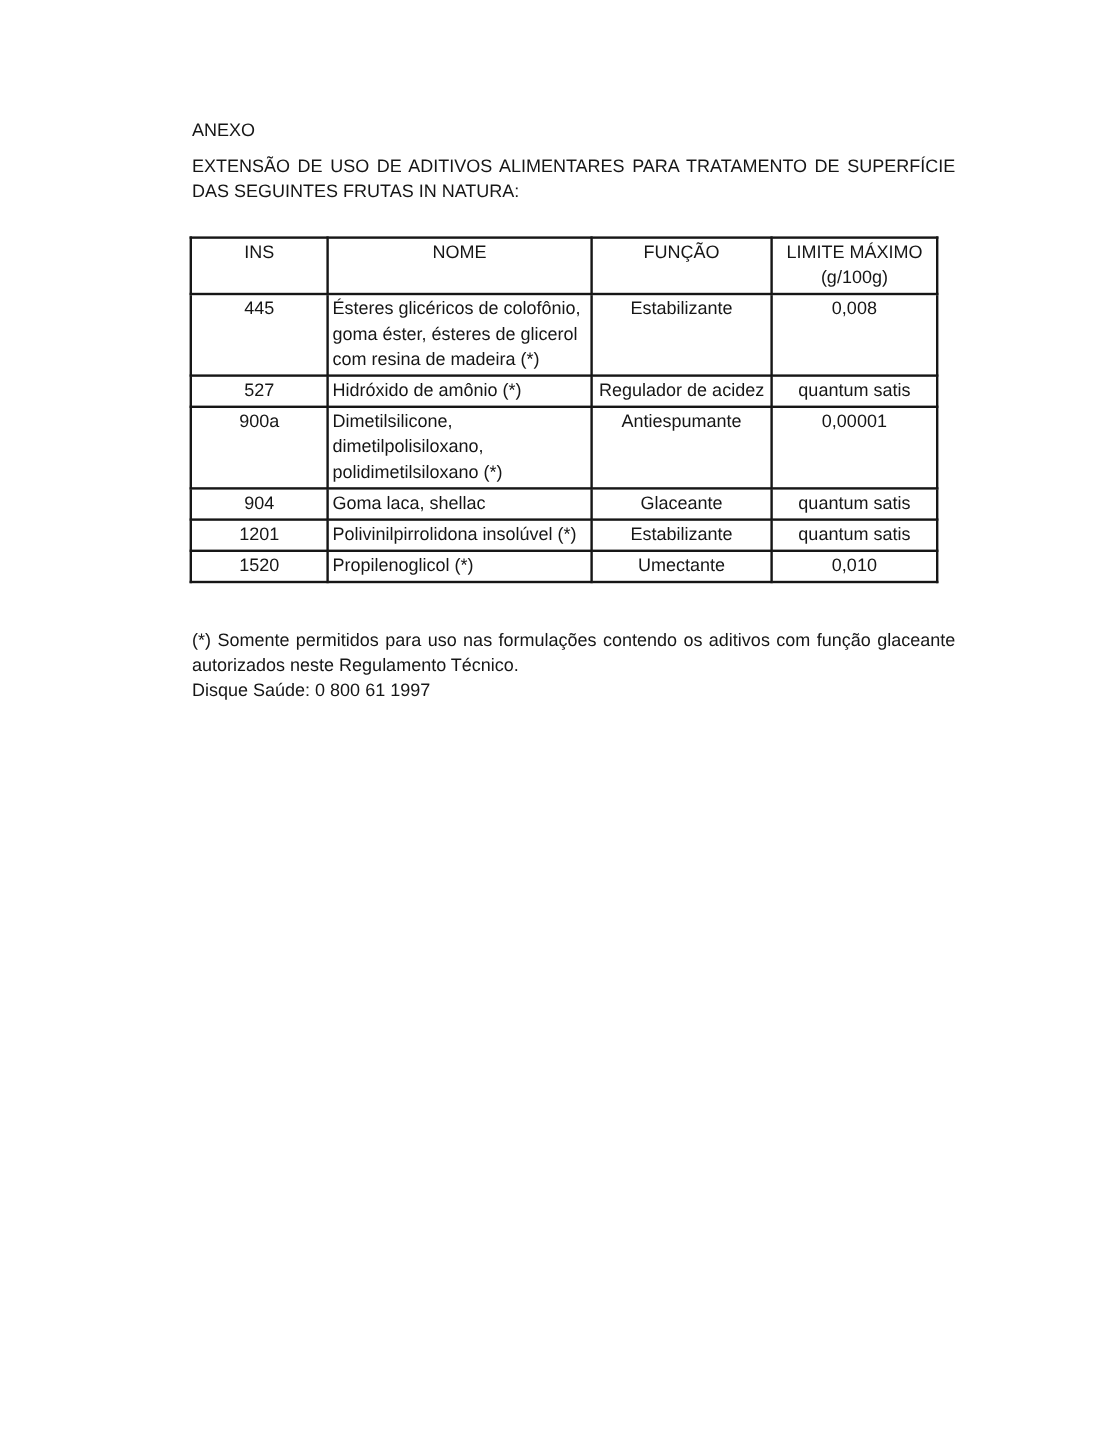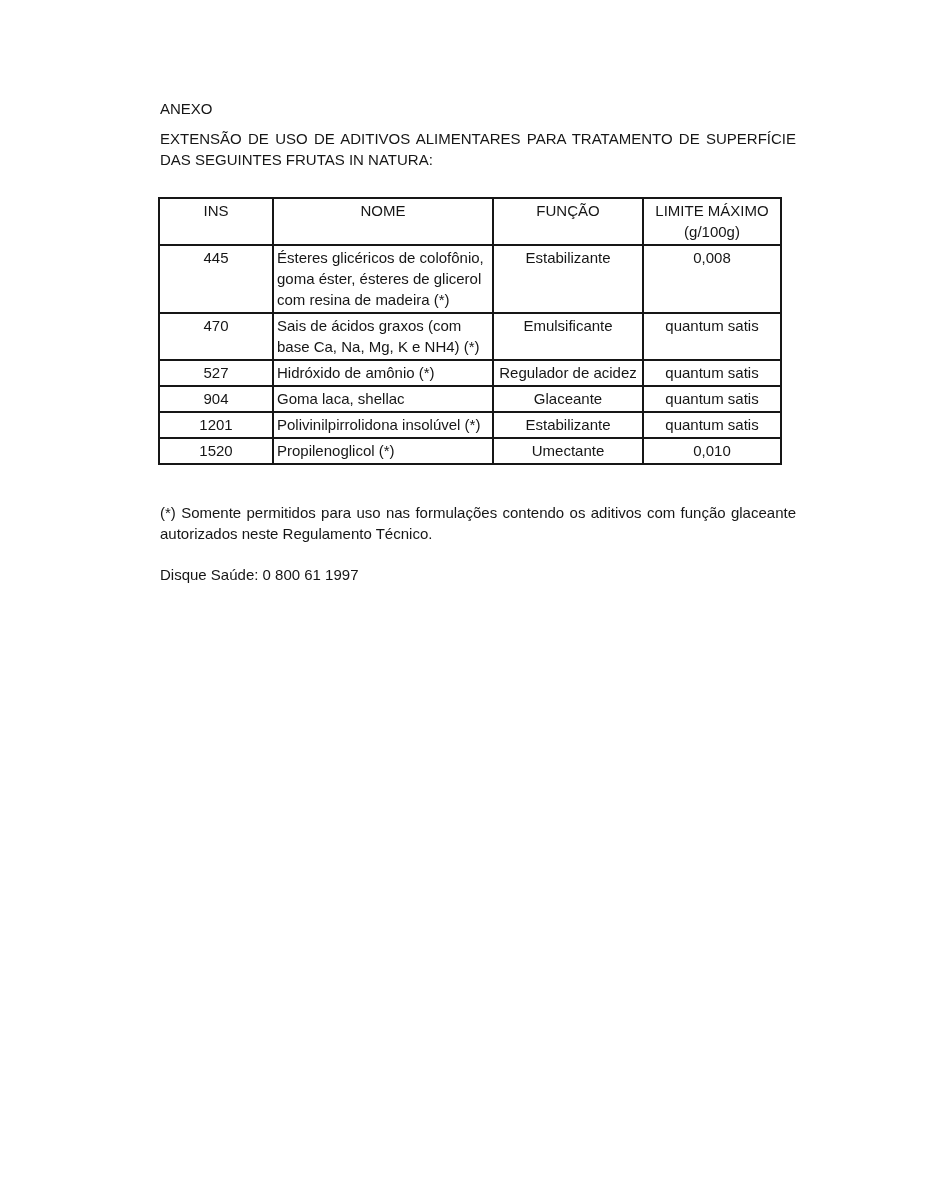--- a/index.html
+++ b/index.html
@@ -63,21 +63,21 @@
   td.c-ins, td.c-funcao, td.c-limite { text-align: center; margin-top: 20px; }
   td.c-nome { text-align: left; }
   .footnote {
     margin-top: 37px;
     text-align: justify;
   }
   .agency {
     margin-top: 56px;
   }
   .disque {
-    margin-top: 20px;
+    margin-top: 0;
   }
 </style>
 </head>
 <body>
 
 <div class="page">
   <div class="content">
 
     <p class="anexo">ANEXO</p>
 
@@ -101,35 +101,35 @@
       </thead>
       <tbody>
 
           <tr>
             <td class="c-ins">445</td>
             <td class="c-nome">Ésteres glicéricos de colofônio, goma éster, ésteres de glicerol com resina de madeira (*)</td>
             <td class="c-funcao">Estabilizante</td>
             <td class="c-limite">0,008</td>
           </tr>
 
-          <tr>
-            <td class="c-ins">470</td>
-            <td class="c-nome">Sais de ácidos graxos (com base Ca, Na, Mg, K e NH4) (*)</td>
-            <td class="c-funcao">Emulsificante</td>
-            <td class="c-limite">quantum satis</td>
-          </tr>
 
 
           <tr>
             <td class="c-ins">527</td>
             <td class="c-nome">Hidróxido de amônio (*)</td>
             <td class="c-funcao">Regulador de acidez</td>
             <td class="c-limite">quantum satis</td>
           </tr>
 
+          <tr>
+            <td class="c-ins">900a</td>
+            <td class="c-nome">Dimetilsilicone, dimetilpolisiloxano, polidimetilsiloxano (*)</td>
+            <td class="c-funcao">Antiespumante</td>
+            <td class="c-limite">0,00001</td>
+          </tr>
 
 
 
 
           <tr>
             <td class="c-ins">904</td>
             <td class="c-nome">Goma laca, shellac</td>
             <td class="c-funcao">Glaceante</td>
             <td class="c-limite">quantum satis</td>
           </tr>

